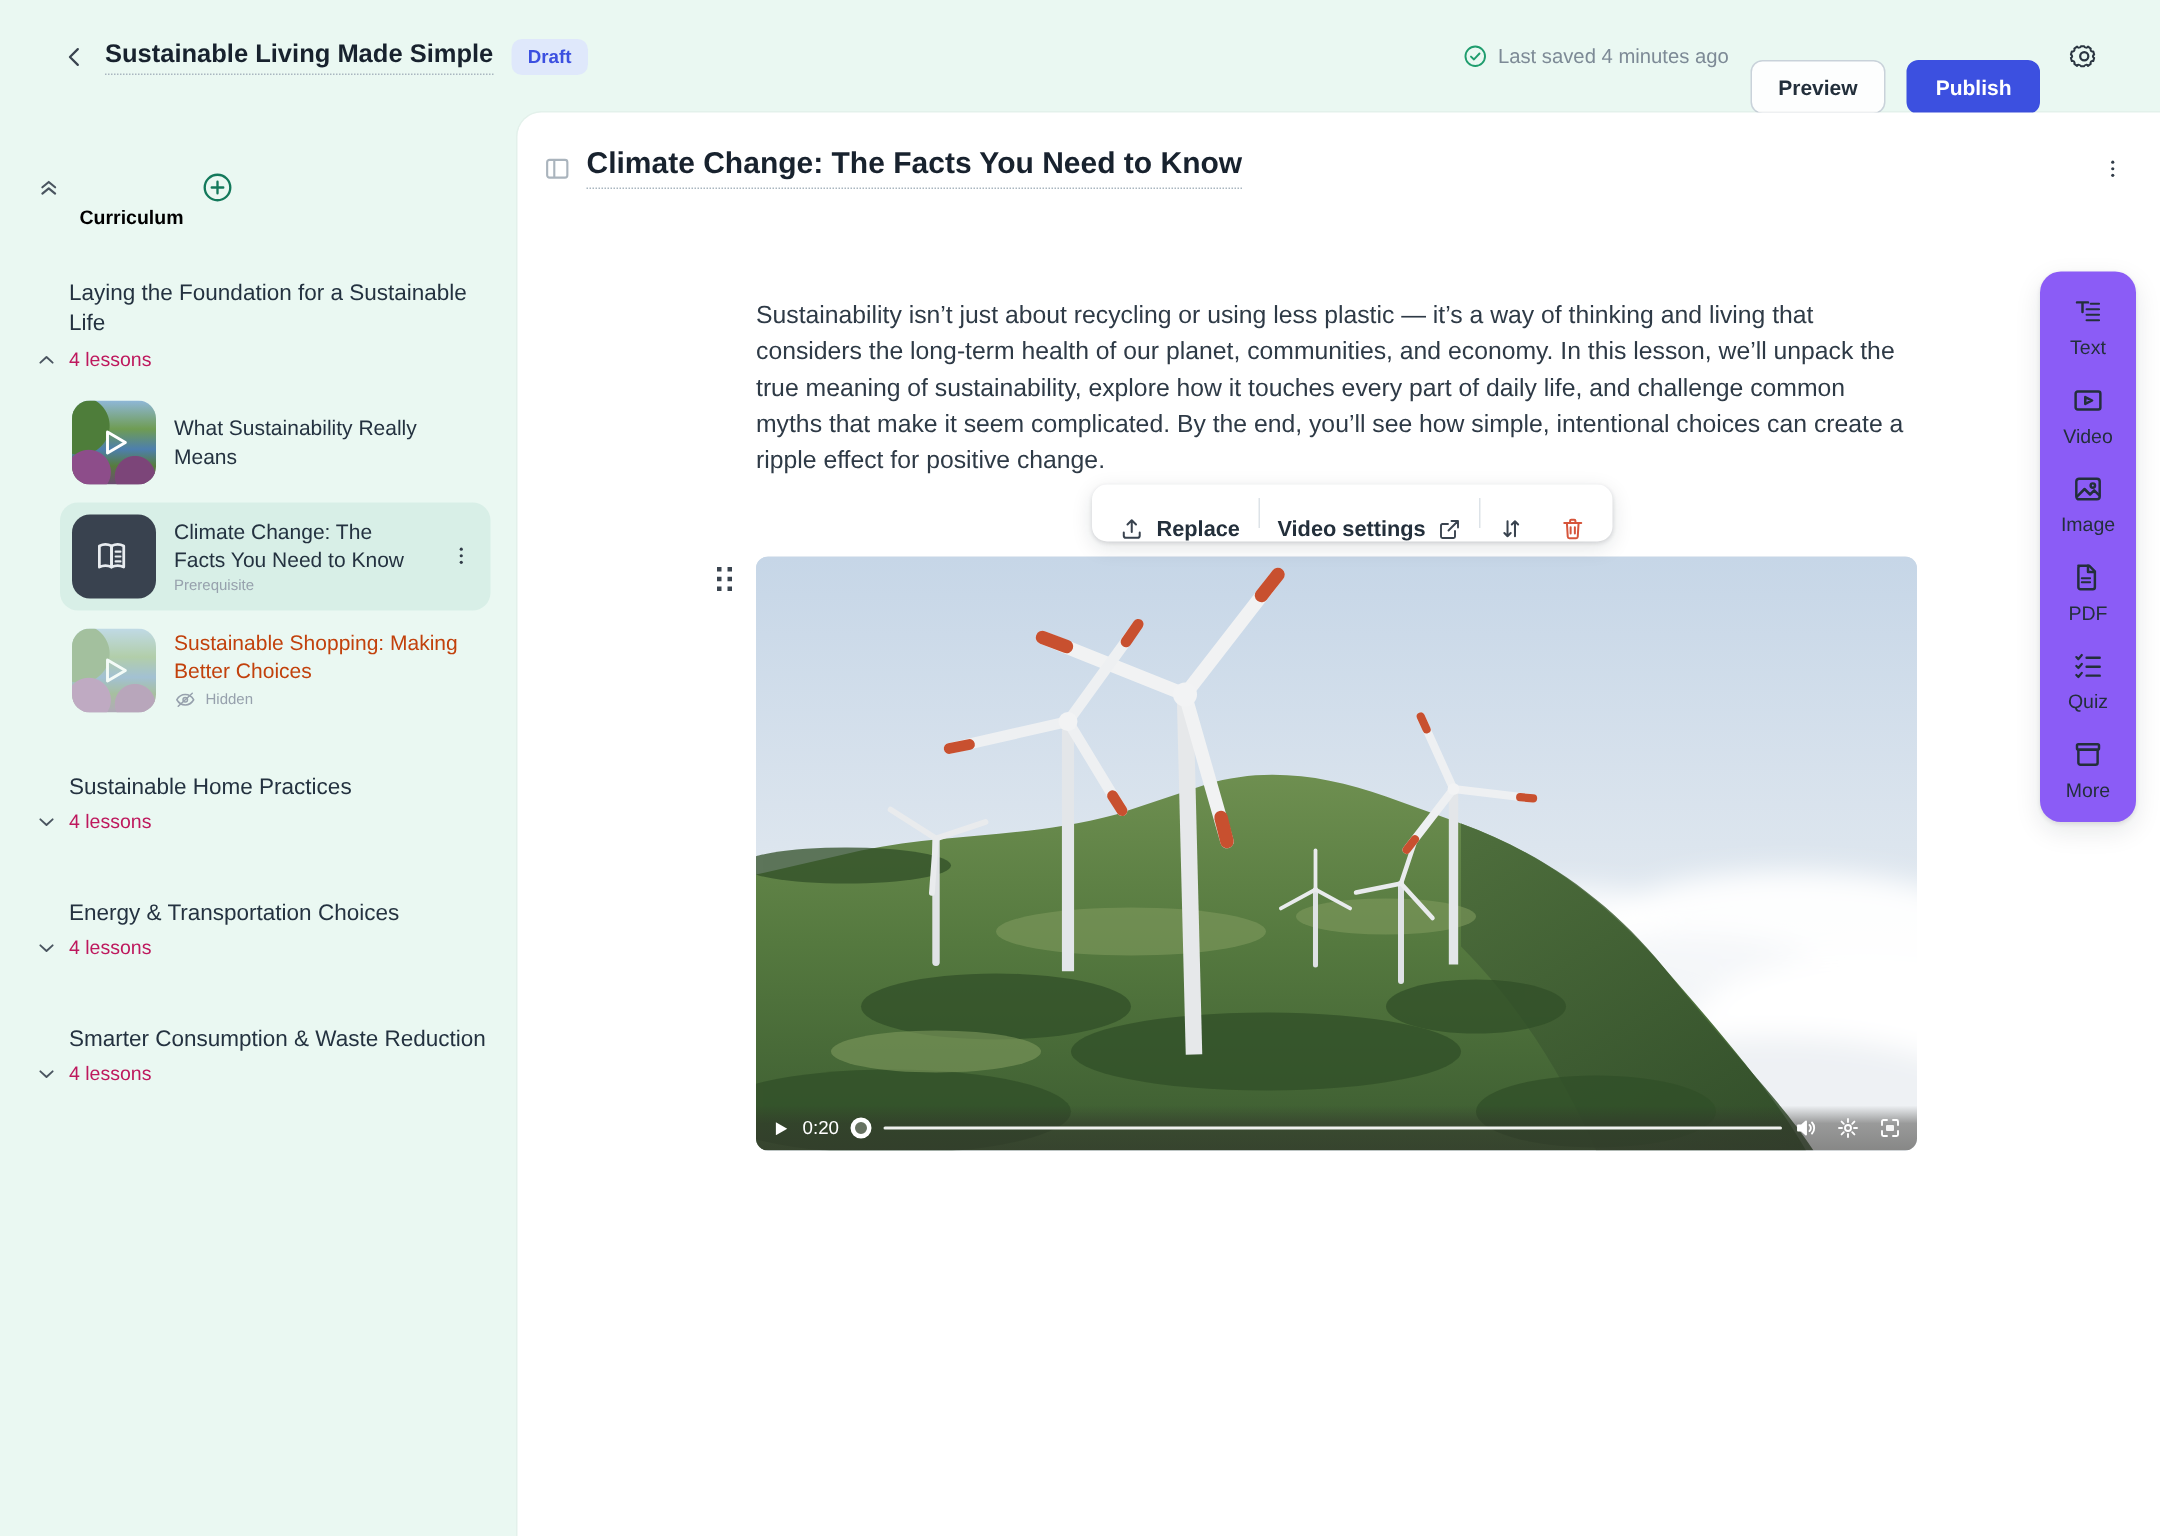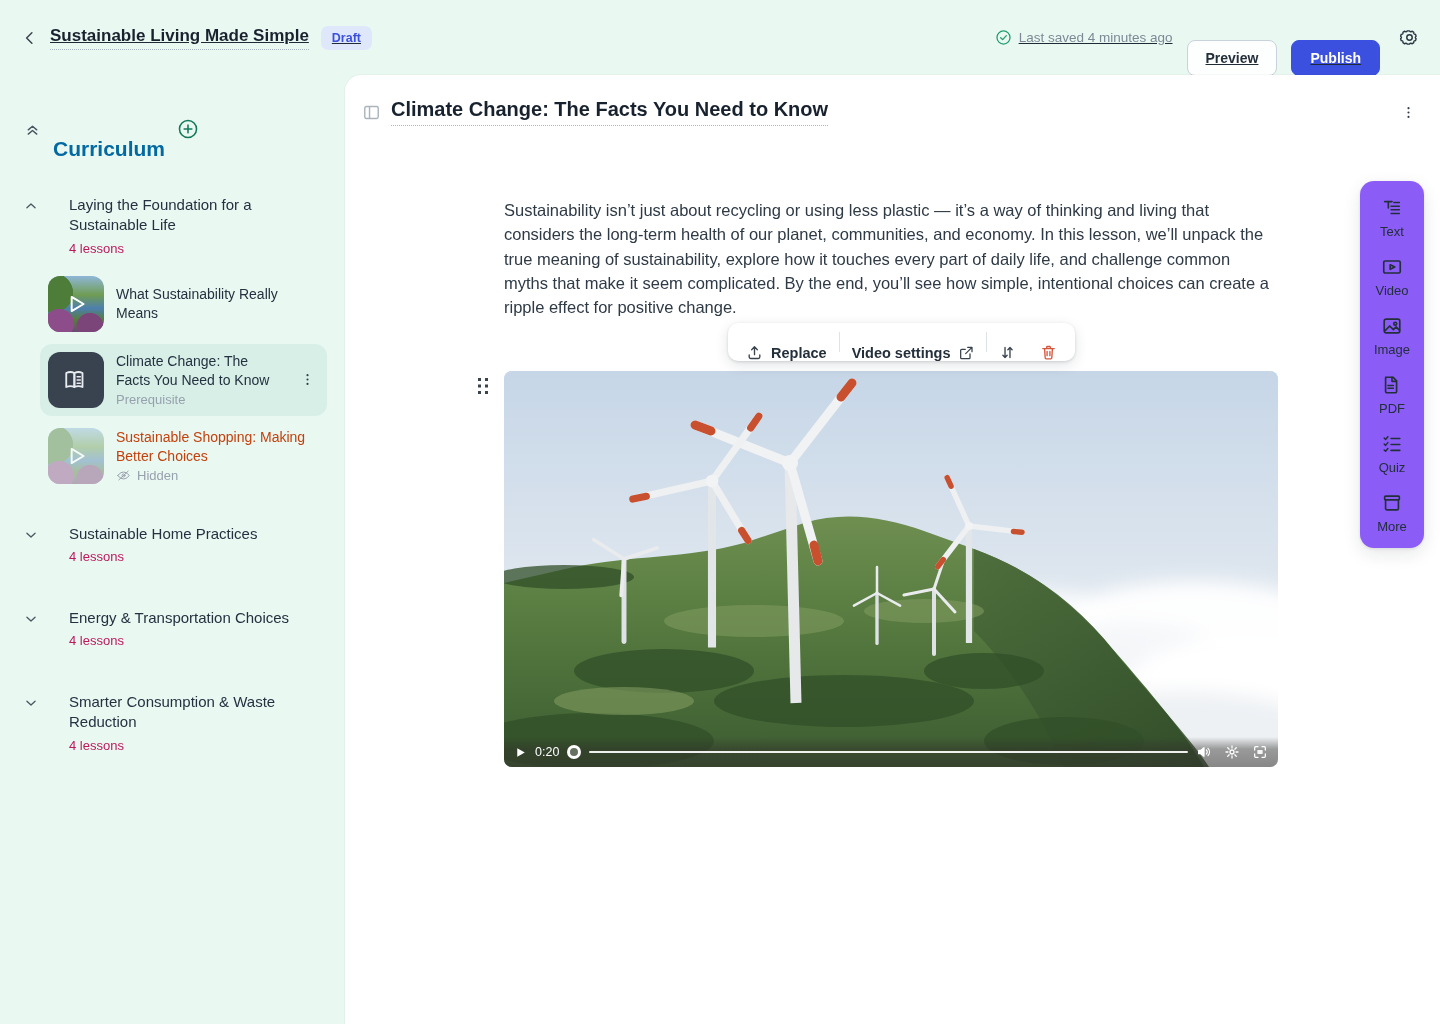--- a/index.html
+++ b/index.html
@@ -8,21 +8,21 @@
     font-family:"Liberation Sans", sans-serif;
     background:#eaf8f2;
     color:#1e2a36;
     position:relative;
   }
   svg { display:block; }
 
   
   .app-header {
     position:absolute; top:0; left:0; width:1440px; height:75px;
-    display:flex; align-items:center; padding:0 16px;text-decoration:underline;
+    display:flex; align-items:center; padding:0 36px;
   }
   .back-btn { width:28px; height:28px; display:flex; align-items:center; justify-content:center; color:#39434f; cursor:pointer; margin-right:6px; }
   .course-title {
     font-size:17px; font-weight:700; color:#18222e;
     border-bottom:1.5px dotted #a9b6bf; padding-bottom:3px; cursor:text;
   }
   .draft-badge {
     margin-left:12px; background:#dfe8fb; color:#3c50e0;
     font-size:12.5px; font-weight:600; padding:5px 11px; border-radius:7px;
   }
@@ -34,25 +34,25 @@
     padding:9px 18px; cursor:pointer; border:1px solid transparent;margin-top:40px;
   }
   .btn-secondary { background:#fdfefe; border-color:#c9d2da; color:#232f3b; }
   .btn-primary  { background:#3c50e0; color:#ffffff; border-color:#3c50e0; }
   .gear-btn { width:30px; height:30px; color:#2b3642; display:flex; align-items:center; justify-content:center; cursor:pointer; }
 
   
   .sidebar { position:absolute; top:75px; left:0; width:345px; bottom:0; padding:22px 18px 0 24px; }
   .curriculum-head { display:flex; align-items:center; gap:12px; margin-bottom:34px; }
   .collapse-all { color:#4a5560; cursor:pointer; }
-  .curriculum-title { font-size:21px; font-weight:700; color:#0369a1;margin-top:40px; }
+  .curriculum-title { font-size:13px; font-weight:700; color:#000000;margin-top:40px; }
   .add-section { color:#13795b; cursor:pointer; }
 
   .section { margin-bottom:26px; }
-  .section-head { display:flex; gap:31px; cursor:pointer; }
+  .section-head { display:flex; gap:8px; cursor:pointer;align-items:flex-end; }
   .section-caret { color:#4a5560; margin-top:4px; flex:0 0 14px; }
   .section-title { font-size:15px; font-weight:500; color:#243240; line-height:1.35; }
   .section-count { font-size:13px; color:#be185d; margin-top:5px; }
 
   .lesson-list { margin:12px 0 0 0; }
   .lesson {
     display:flex; align-items:center; gap:12px;
     padding:8px; border-radius:12px; margin:0 0 4px 16px; cursor:pointer;
   }
   .lesson.selected { background:#d8efe7; }
@@ -69,21 +69,21 @@
       linear-gradient(180deg, #8fb7d8 0%, #6f9c53 34%, #4d7fae 58%, #577c3c 78%, #6c4a74 100%);
   }
   .play-badge {
     position:absolute; inset:0; display:flex; align-items:center; justify-content:center; color:#ffffff;
   }
   .thumb-dark { background:#39424f; display:flex; align-items:center; justify-content:center; color:#e8ecf0; }
   .lesson.is-hidden .thumb { opacity:.45; }
   .lesson-info { flex:1; min-width:0; }
   .lesson-title { font-size:14px; color:#243240; line-height:1.3; }
   .lesson.is-hidden .lesson-title { color:#c2410c; }
-  .lesson-sub { font-size:13px; color:#97a1ad; margin-top:3px; display:flex; align-items:center; gap:6px; }
+  .lesson-sub { font-size:10px; color:#97a1ad; margin-top:3px; display:flex; align-items:center; gap:6px; }
   .kebab { color:#323d49; padding:4px; cursor:pointer; flex:0 0 auto; }
 
   
   .main-panel {
     position:absolute; top:75px; left:345px; right:0; bottom:0;
     background:#ffffff; border-radius:16px 0 0 0;
     box-shadow:0 0 0 1px rgba(16,42,34,.03);
   }
   .main-head { position:absolute; top:23px; left:17px; right:20px; display:flex; align-items:center; }
   .panel-toggle { color:#aab4bd; cursor:pointer; margin-right:10px; }

